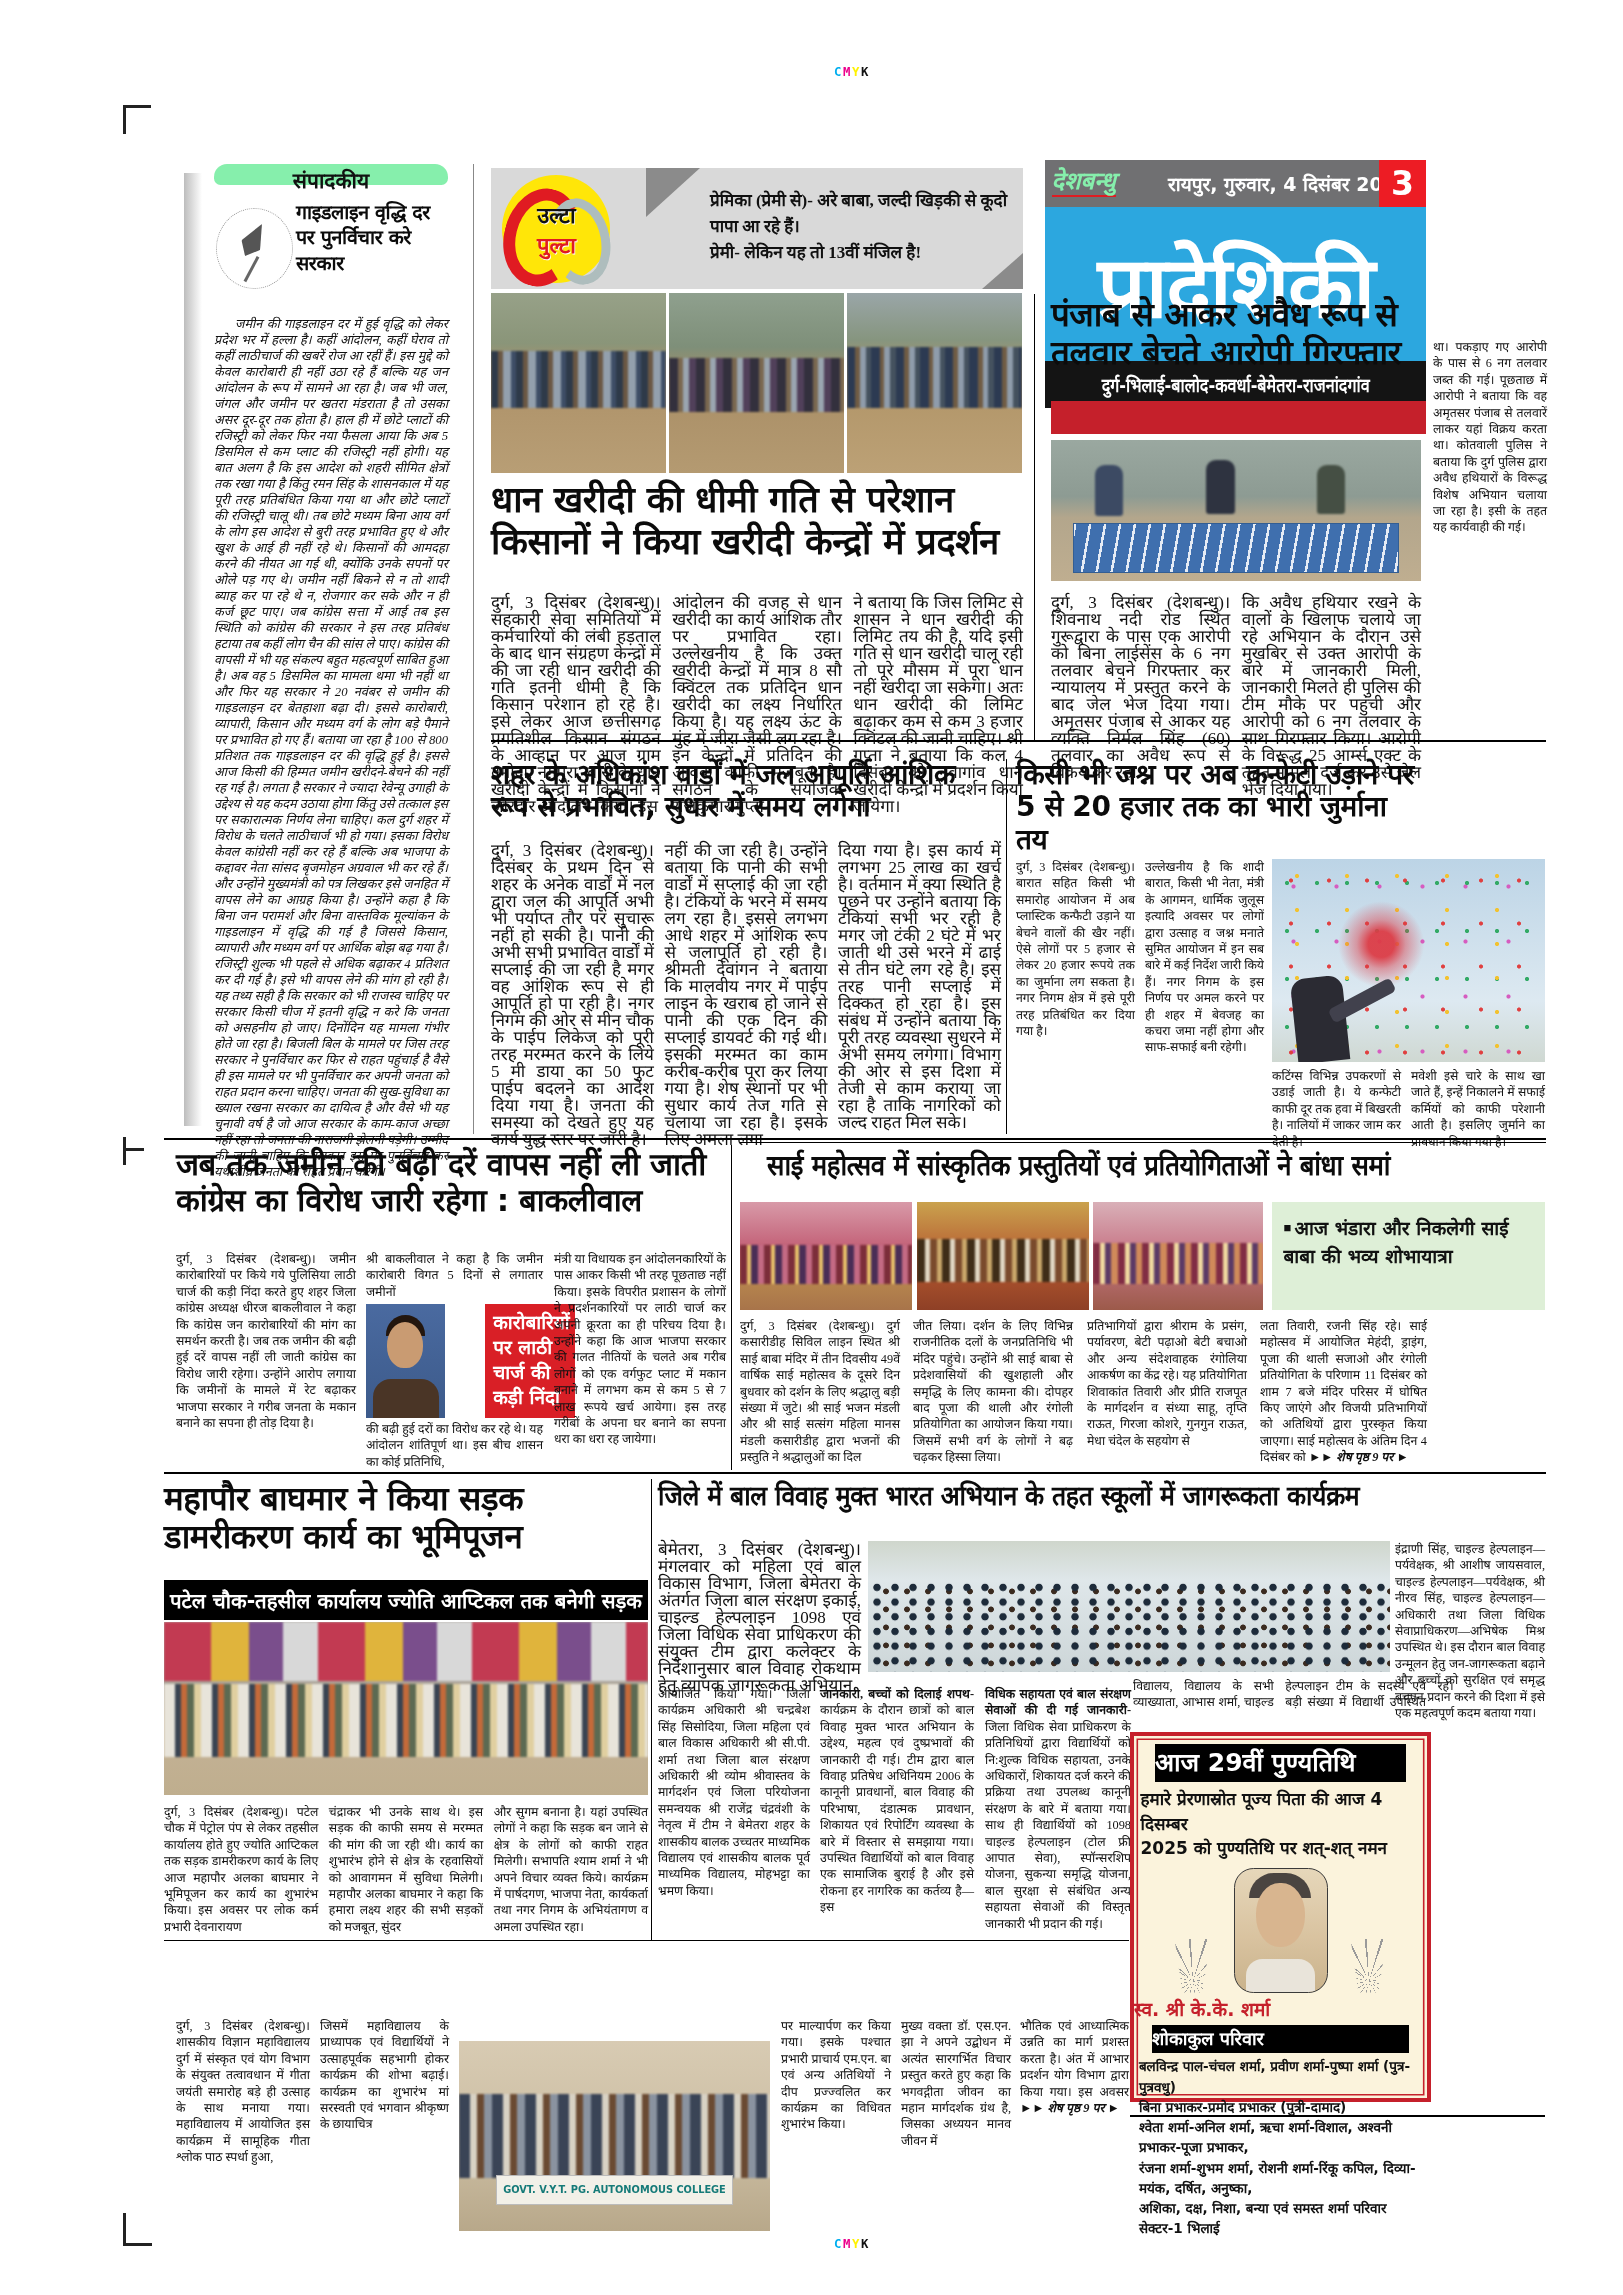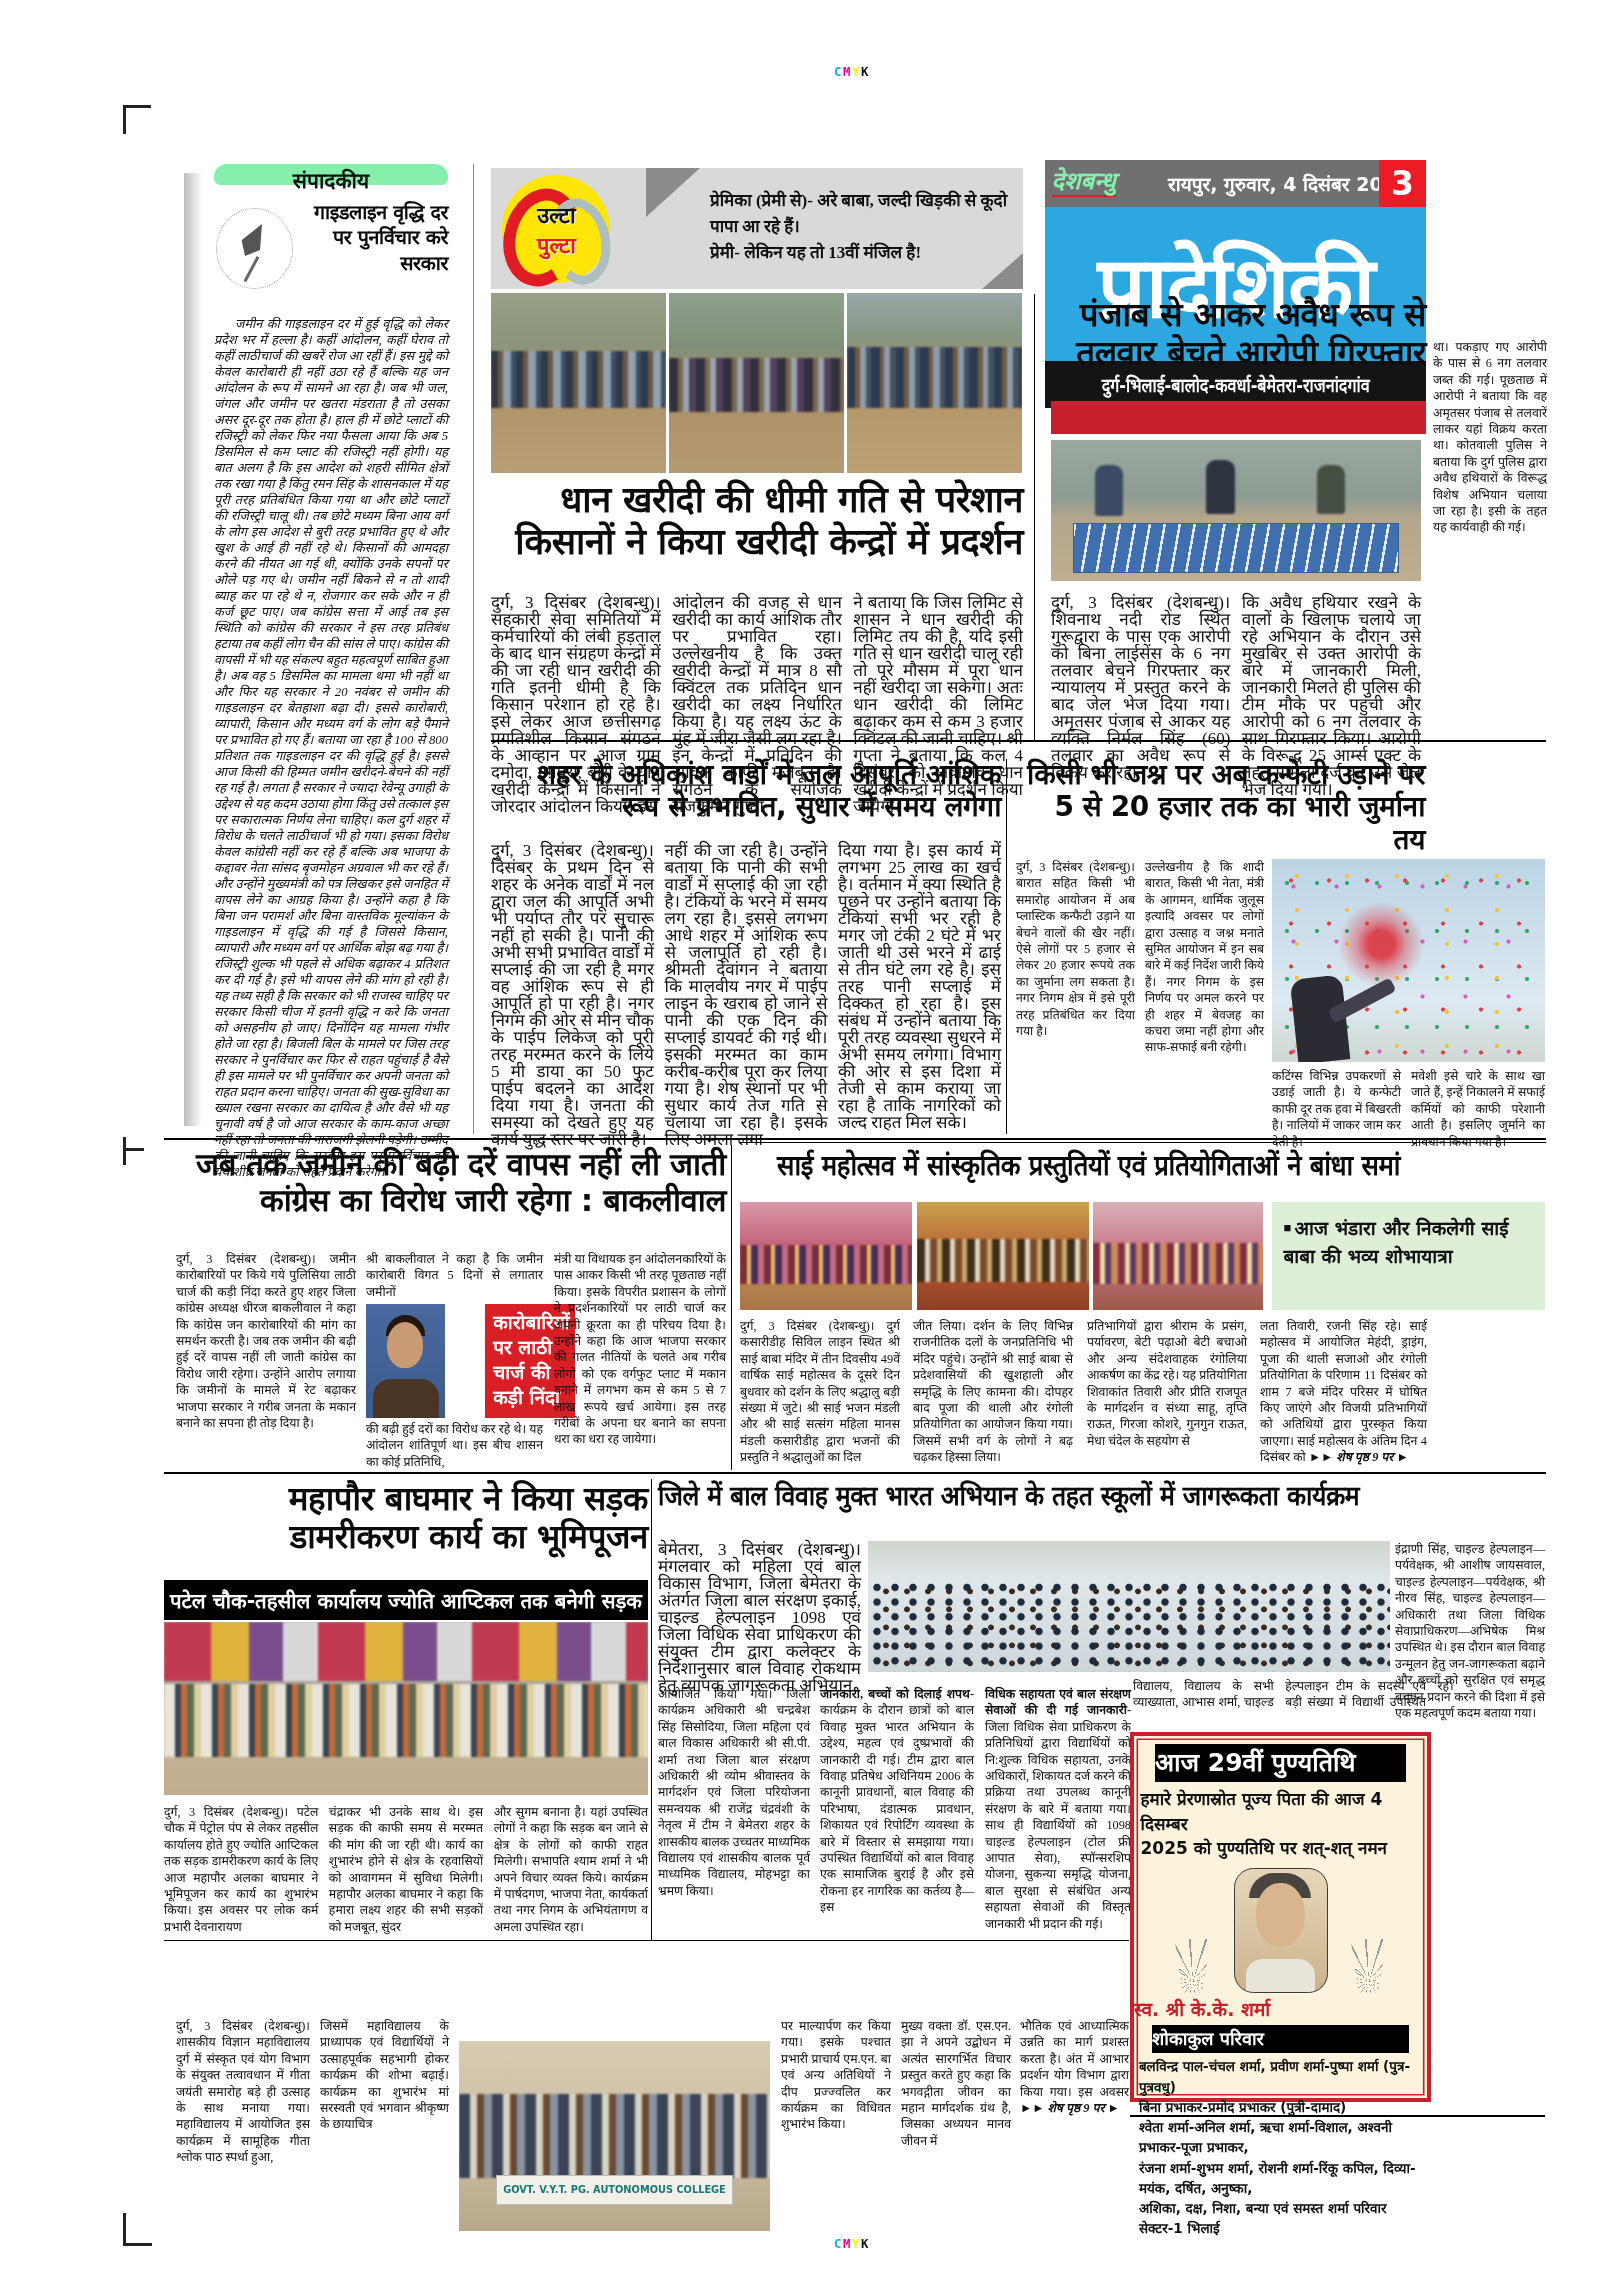--- a/index.html
+++ b/index.html
@@ -1,19 +1,19 @@
 <!DOCTYPE html>
 <html style="font-size:13px"><head>
 <meta charset="utf-8">
 <style>
   html,body{margin:0;padding:0;background:#9a9a9a;}
   .page{position:relative;width:1623px;height:2295px;background:#ffffff;
         font-family:"Liberation Serif","DejaVu Serif",serif;color:#111;overflow:hidden;}
   .abs{position:absolute;}
-  .hl{font-weight:bold;text-align:right;line-height:1.16;color:#0b0b0b;
+  .hl{font-weight:bold;text-align:left;line-height:1.16;color:#0b0b0b;
       font-family:"DejaVu Sans","Liberation Sans",sans-serif;letter-spacing:-0.4px;}
   .bt{text-align:justify;font-size:17px;line-height:17px;}
   .bt-sm{text-align:justify;font-size:12.3px;line-height:16.4px;}
   .cols{display:flex;}
   .col{flex:1;}
   .hr{position:absolute;background:#000;height:1.6px;}
   .vr{position:absolute;background:#000;width:1.6px;}
   .photo{position:absolute;overflow:hidden;background:#c8c2b4;}
   .crowd{position:absolute;left:0;right:0;filter:blur(1.2px);}
   .cond{display:inline-block;transform:scaleX(0.92);transform-origin:center;white-space:nowrap;}

